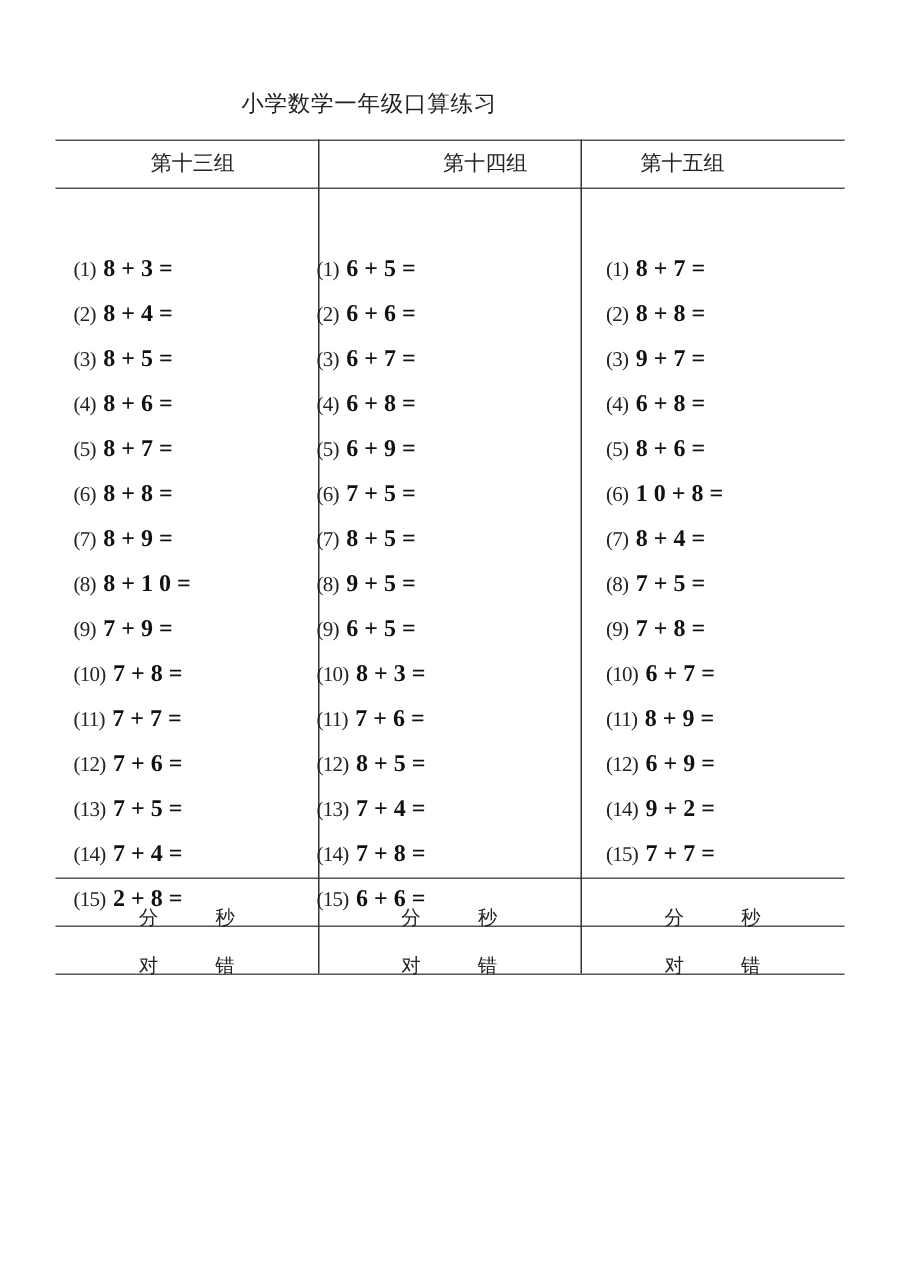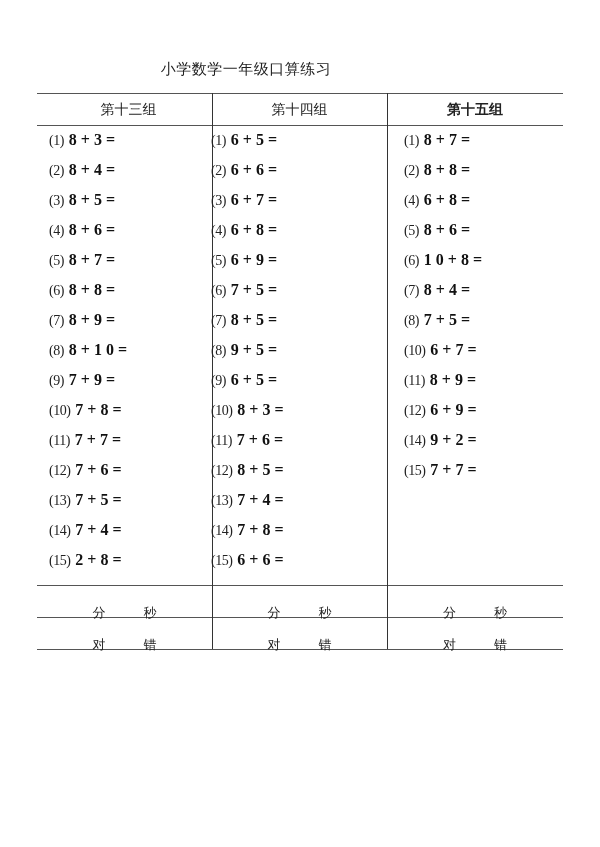--- a/index.html
+++ b/index.html
@@ -32,21 +32,21 @@
   .problem {
     height: 30px; line-height: 30px; white-space: nowrap;
     font-size: 15px;
   }
   .pnum {
     display: inline-block; font-size: 14px; color: #222;
     font-family: "Liberation Serif", "DejaVu Serif", serif; letter-spacing: -0.5px;
   }
   .expr {
     display: inline-block; margin-left: 5px; font-weight: bold; font-size: 16px;
-    font-family: "Liberation Serif", "DejaVu Serif", serif; color: #111;
+    font-family: "Liberation Serif", "DejaVu Serif", serif; color: #111; margin-top: 40px;
   }
   .footer-cell {
     position: absolute; height: 32px; line-height: 32px; text-align: center;
     font-size: 13px; color: #222; margin-top: 12px;
   }
   .footer-cell span { display: inline-block; }
   .footer-cell .gap { width: 38px; }
 </style>
 </head>
 <body>
@@ -82,21 +82,21 @@
     <li class="problem"><span class="pnum">(14)</span><span class="expr">7 + 4 =</span></li>
     <li class="problem"><span class="pnum">(15)</span><span class="expr">2 + 8 =</span></li>
   </ul>
   <div class="footer-cell" style="left:0; width:175px; top:492px;">
     <span>分</span><span class="gap"></span><span>秒</span>
   </div>
   <div class="footer-cell" style="left:0; width:175px; top:524px;">
     <span>对</span><span class="gap"></span><span>错</span>
   </div>
 
-  <div class="col-header" style="left:175px; width:175px;">第十四组</div>
+  <div class="col-header" style="left:175px; width:175px;padding-left:24px;">第十四组</div>
   <ul class="problems" style="left:174px;">
     <li class="problem"><span class="pnum">(1)</span><span class="expr">6 + 5 =</span></li>
     <li class="problem"><span class="pnum">(2)</span><span class="expr">6 + 6 =</span></li>
     <li class="problem"><span class="pnum">(3)</span><span class="expr">6 + 7 =</span></li>
     <li class="problem"><span class="pnum">(4)</span><span class="expr">6 + 8 =</span></li>
     <li class="problem"><span class="pnum">(5)</span><span class="expr">6 + 9 =</span></li>
     <li class="problem"><span class="pnum">(6)</span><span class="expr">7 + 5 =</span></li>
     <li class="problem"><span class="pnum">(7)</span><span class="expr">8 + 5 =</span></li>
     <li class="problem"><span class="pnum">(8)</span><span class="expr">9 + 5 =</span></li>
     <li class="problem"><span class="pnum">(9)</span><span class="expr">6 + 5 =</span></li>
@@ -107,29 +107,31 @@
     <li class="problem"><span class="pnum">(14)</span><span class="expr">7 + 8 =</span></li>
     <li class="problem"><span class="pnum">(15)</span><span class="expr">6 + 6 =</span></li>
   </ul>
   <div class="footer-cell" style="left:175px; width:175px; top:492px;">
     <span>分</span><span class="gap"></span><span>秒</span>
   </div>
   <div class="footer-cell" style="left:175px; width:175px; top:524px;">
     <span>对</span><span class="gap"></span><span>错</span>
   </div>
 
-  <div class="col-header" style="left:350px; width:176px;font-weight:bold;">第十五组</div>
+  <div class="col-header" style="left:330px; width:176px;">第十五组</div>
   <ul class="problems" style="left:367px;">
     <li class="problem"><span class="pnum">(1)</span><span class="expr">8 + 7 =</span></li>
     <li class="problem"><span class="pnum">(2)</span><span class="expr">8 + 8 =</span></li>
+    <li class="problem"><span class="pnum">(3)</span><span class="expr">9 + 7 =</span></li>
     <li class="problem"><span class="pnum">(4)</span><span class="expr">6 + 8 =</span></li>
     <li class="problem"><span class="pnum">(5)</span><span class="expr">8 + 6 =</span></li>
     <li class="problem"><span class="pnum">(6)</span><span class="expr">1 0 + 8 =</span></li>
     <li class="problem"><span class="pnum">(7)</span><span class="expr">8 + 4 =</span></li>
     <li class="problem"><span class="pnum">(8)</span><span class="expr">7 + 5 =</span></li>
+    <li class="problem"><span class="pnum">(9)</span><span class="expr">7 + 8 =</span></li>
     <li class="problem"><span class="pnum">(10)</span><span class="expr">6 + 7 =</span></li>
     <li class="problem"><span class="pnum">(11)</span><span class="expr">8 + 9 =</span></li>
     <li class="problem"><span class="pnum">(12)</span><span class="expr">6 + 9 =</span></li>
     <li class="problem"><span class="pnum">(14)</span><span class="expr">9 + 2 =</span></li>
     <li class="problem"><span class="pnum">(15)</span><span class="expr">7 + 7 =</span></li>
   </ul>
   <div class="footer-cell" style="left:350px; width:176px; top:492px;">
     <span>分</span><span class="gap"></span><span>秒</span>
   </div>
   <div class="footer-cell" style="left:350px; width:176px; top:524px;">

